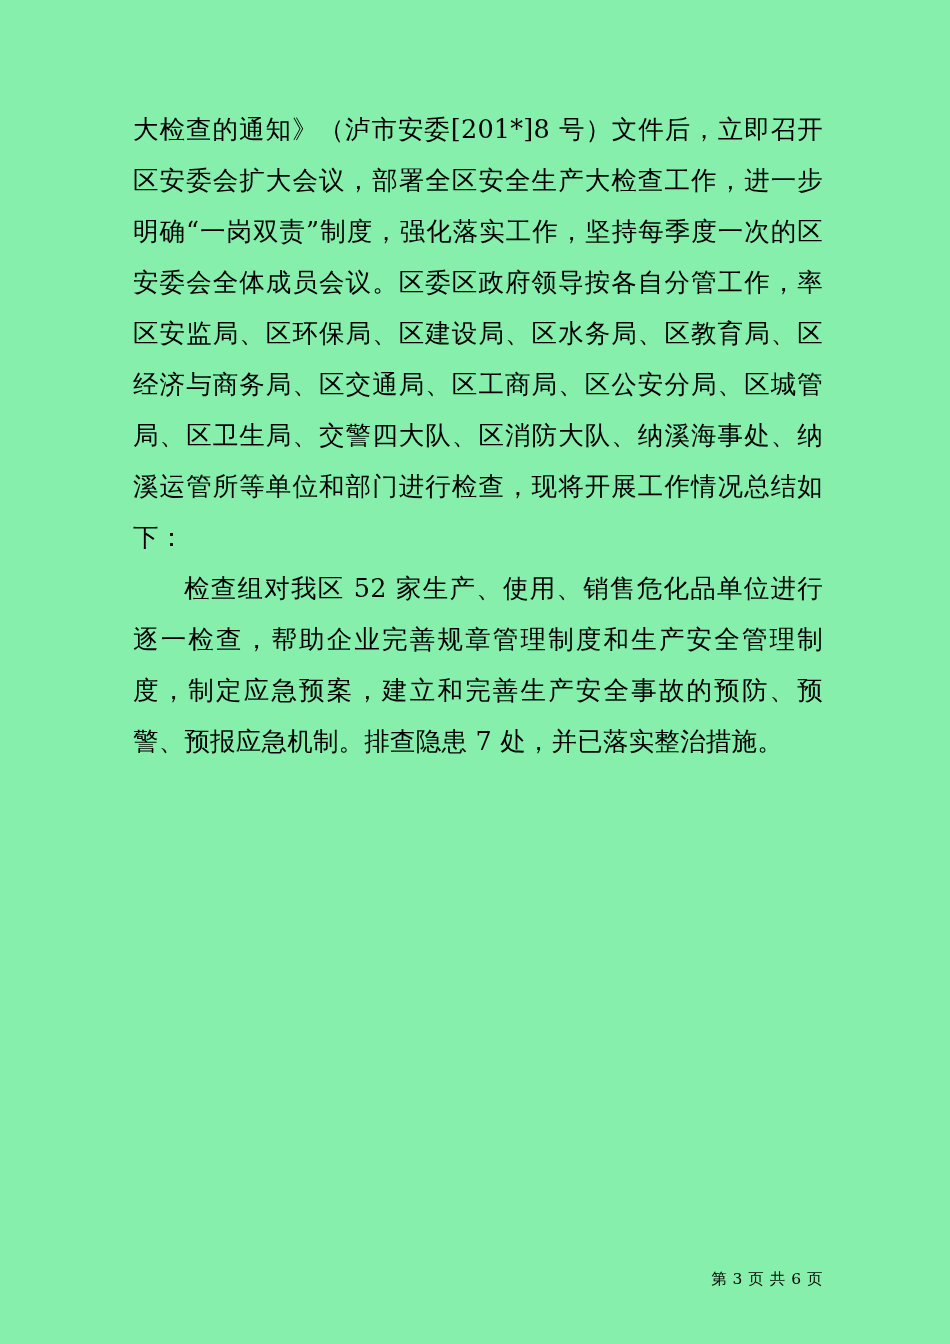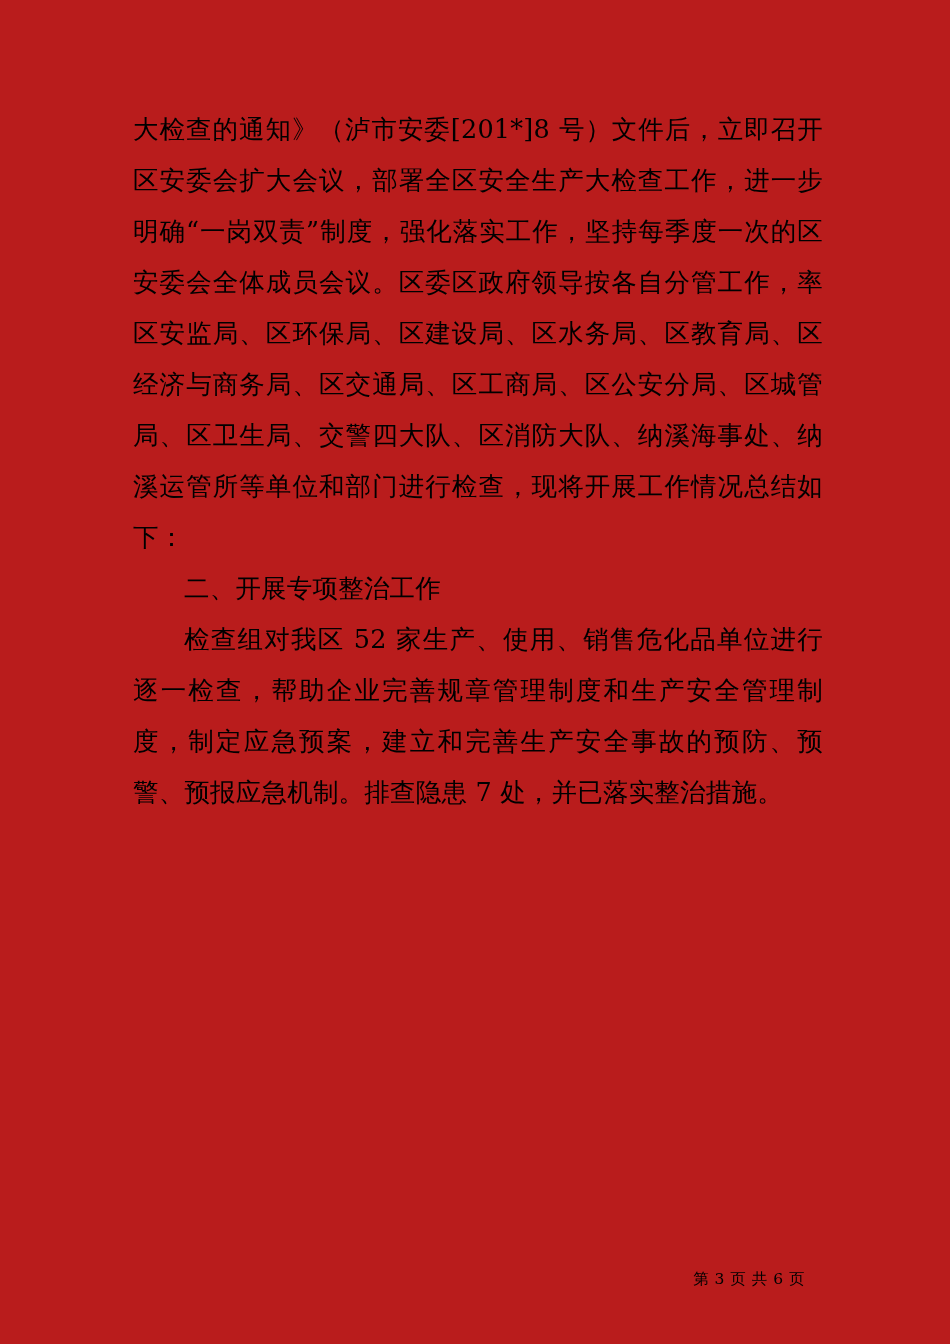--- a/index.html
+++ b/index.html
@@ -14,21 +14,21 @@
     color: #000000;
     position: relative;
     overflow: hidden;
   }
   .page {
     position: absolute;
     left: 0;
     top: 0;
     width: 950px;
     height: 1344px;
-    background: #b91c1c;
+    background: #86efac;
   }
   .content {
     position: absolute;
     left: 133px;
     top: 104px;
     width: 690px;
   }
   p {
     margin: 0;
     font-size: 25.5px;
@@ -36,33 +36,32 @@
     text-align: justify;
     text-justify: inter-ideograph;
     letter-spacing: 0.2px;
     font-family: "DejaVu Serif", "Liberation Serif", serif;
   }
   p.indent {
     text-indent: 51px;
   }
   .footer {
     position: absolute;
-    right: 145px;
+    right: 127px;
     bottom: 55px;
     font-size: 15.5px;
     line-height: 20px;
     font-family: "DejaVu Serif", "Liberation Serif", serif;
     color: #000000;
     letter-spacing: 0.5px;
   }
 </style>
 </head>
 <body>
 
 <div class="page">
   <div class="content">
     <p class="">大检查的通知》（泸市安委[201*]8 号）文件后，立即召开区安委会扩大会议，部署全区安全生产大检查工作，进一步明确“一岗双责”制度，强化落实工作，坚持每季度一次的区安委会全体成员会议。区委区政府领导按各自分管工作，率区安监局、区环保局、区建设局、区水务局、区教育局、区经济与商务局、区交通局、区工商局、区公安分局、区城管局、区卫生局、交警四大队、区消防大队、纳溪海事处、纳溪运管所等单位和部门进行检查，现将开展工作情况总结如下：</p>
-    <p class="indent">二、开展专项整治工作</p>
     <p class="indent">检查组对我区 52 家生产、使用、销售危化品单位进行逐一检查，帮助企业完善规章管理制度和生产安全管理制度，制定应急预案，建立和完善生产安全事故的预防、预警、预报应急机制。排查隐患 7 处，并已落实整治措施。</p>
 
   </div>
   <div class="footer">第 3 页 共 6 页</div>
 </div>
 
 </body></html>

